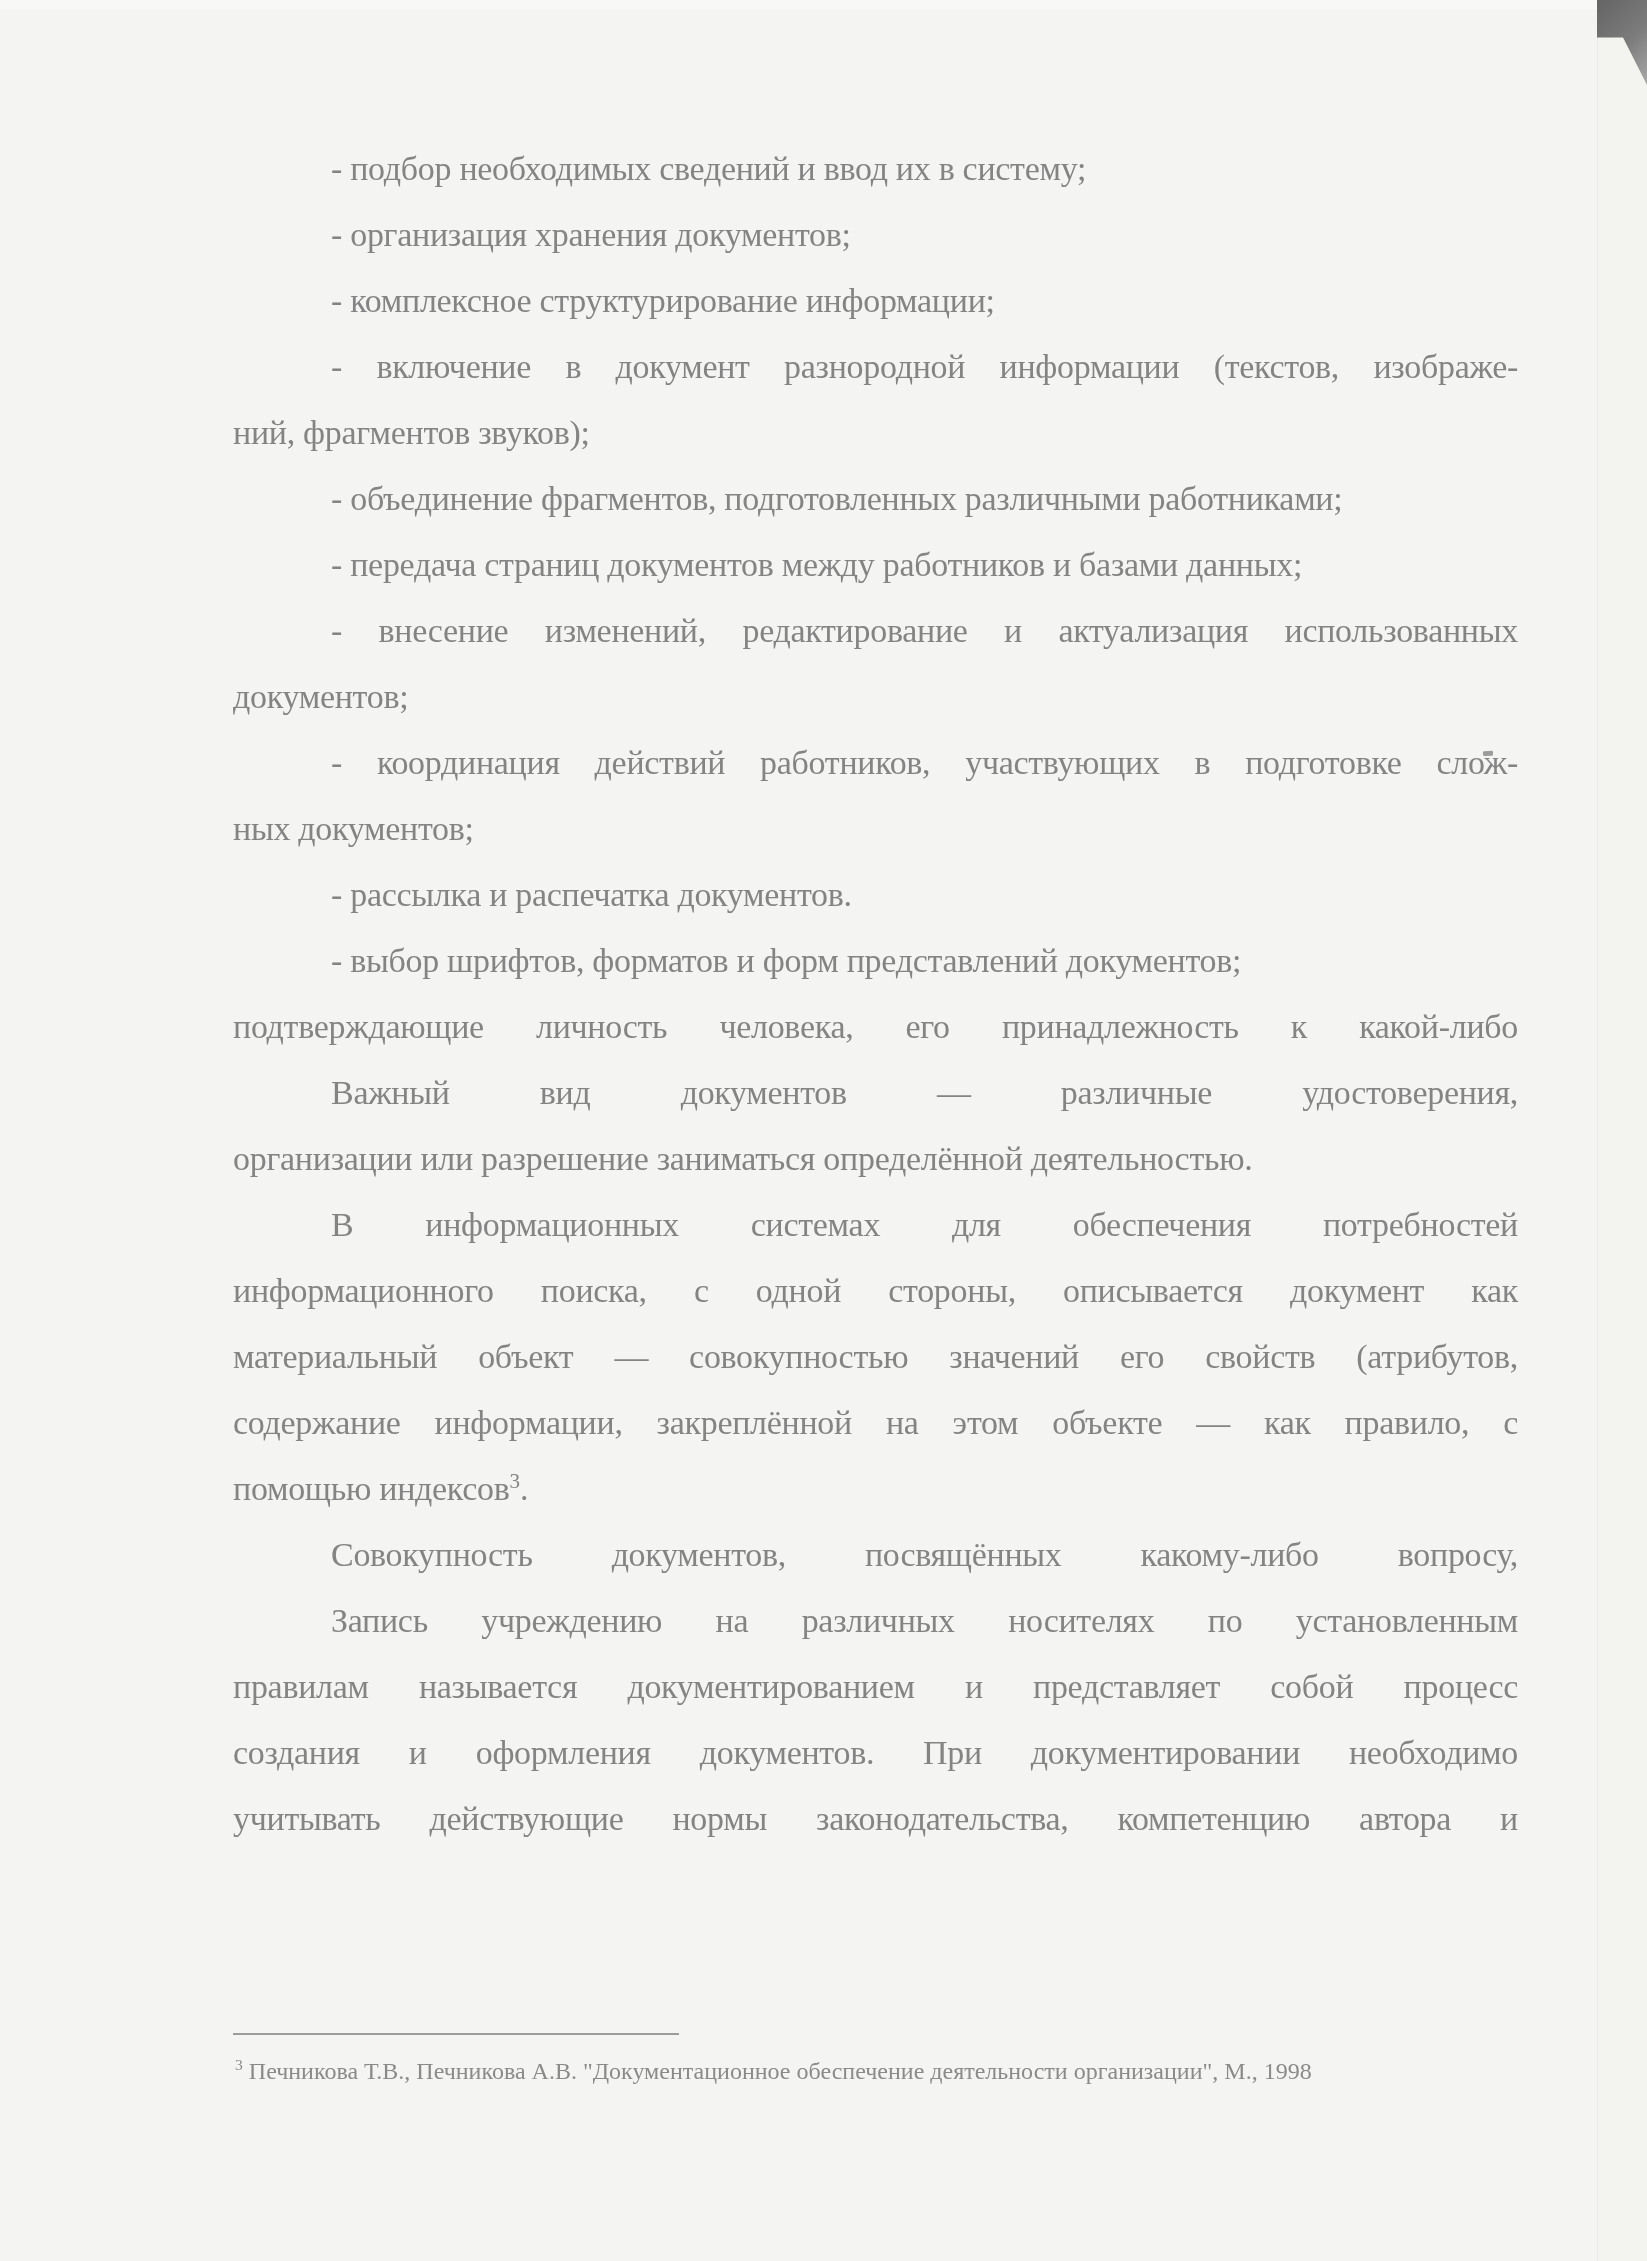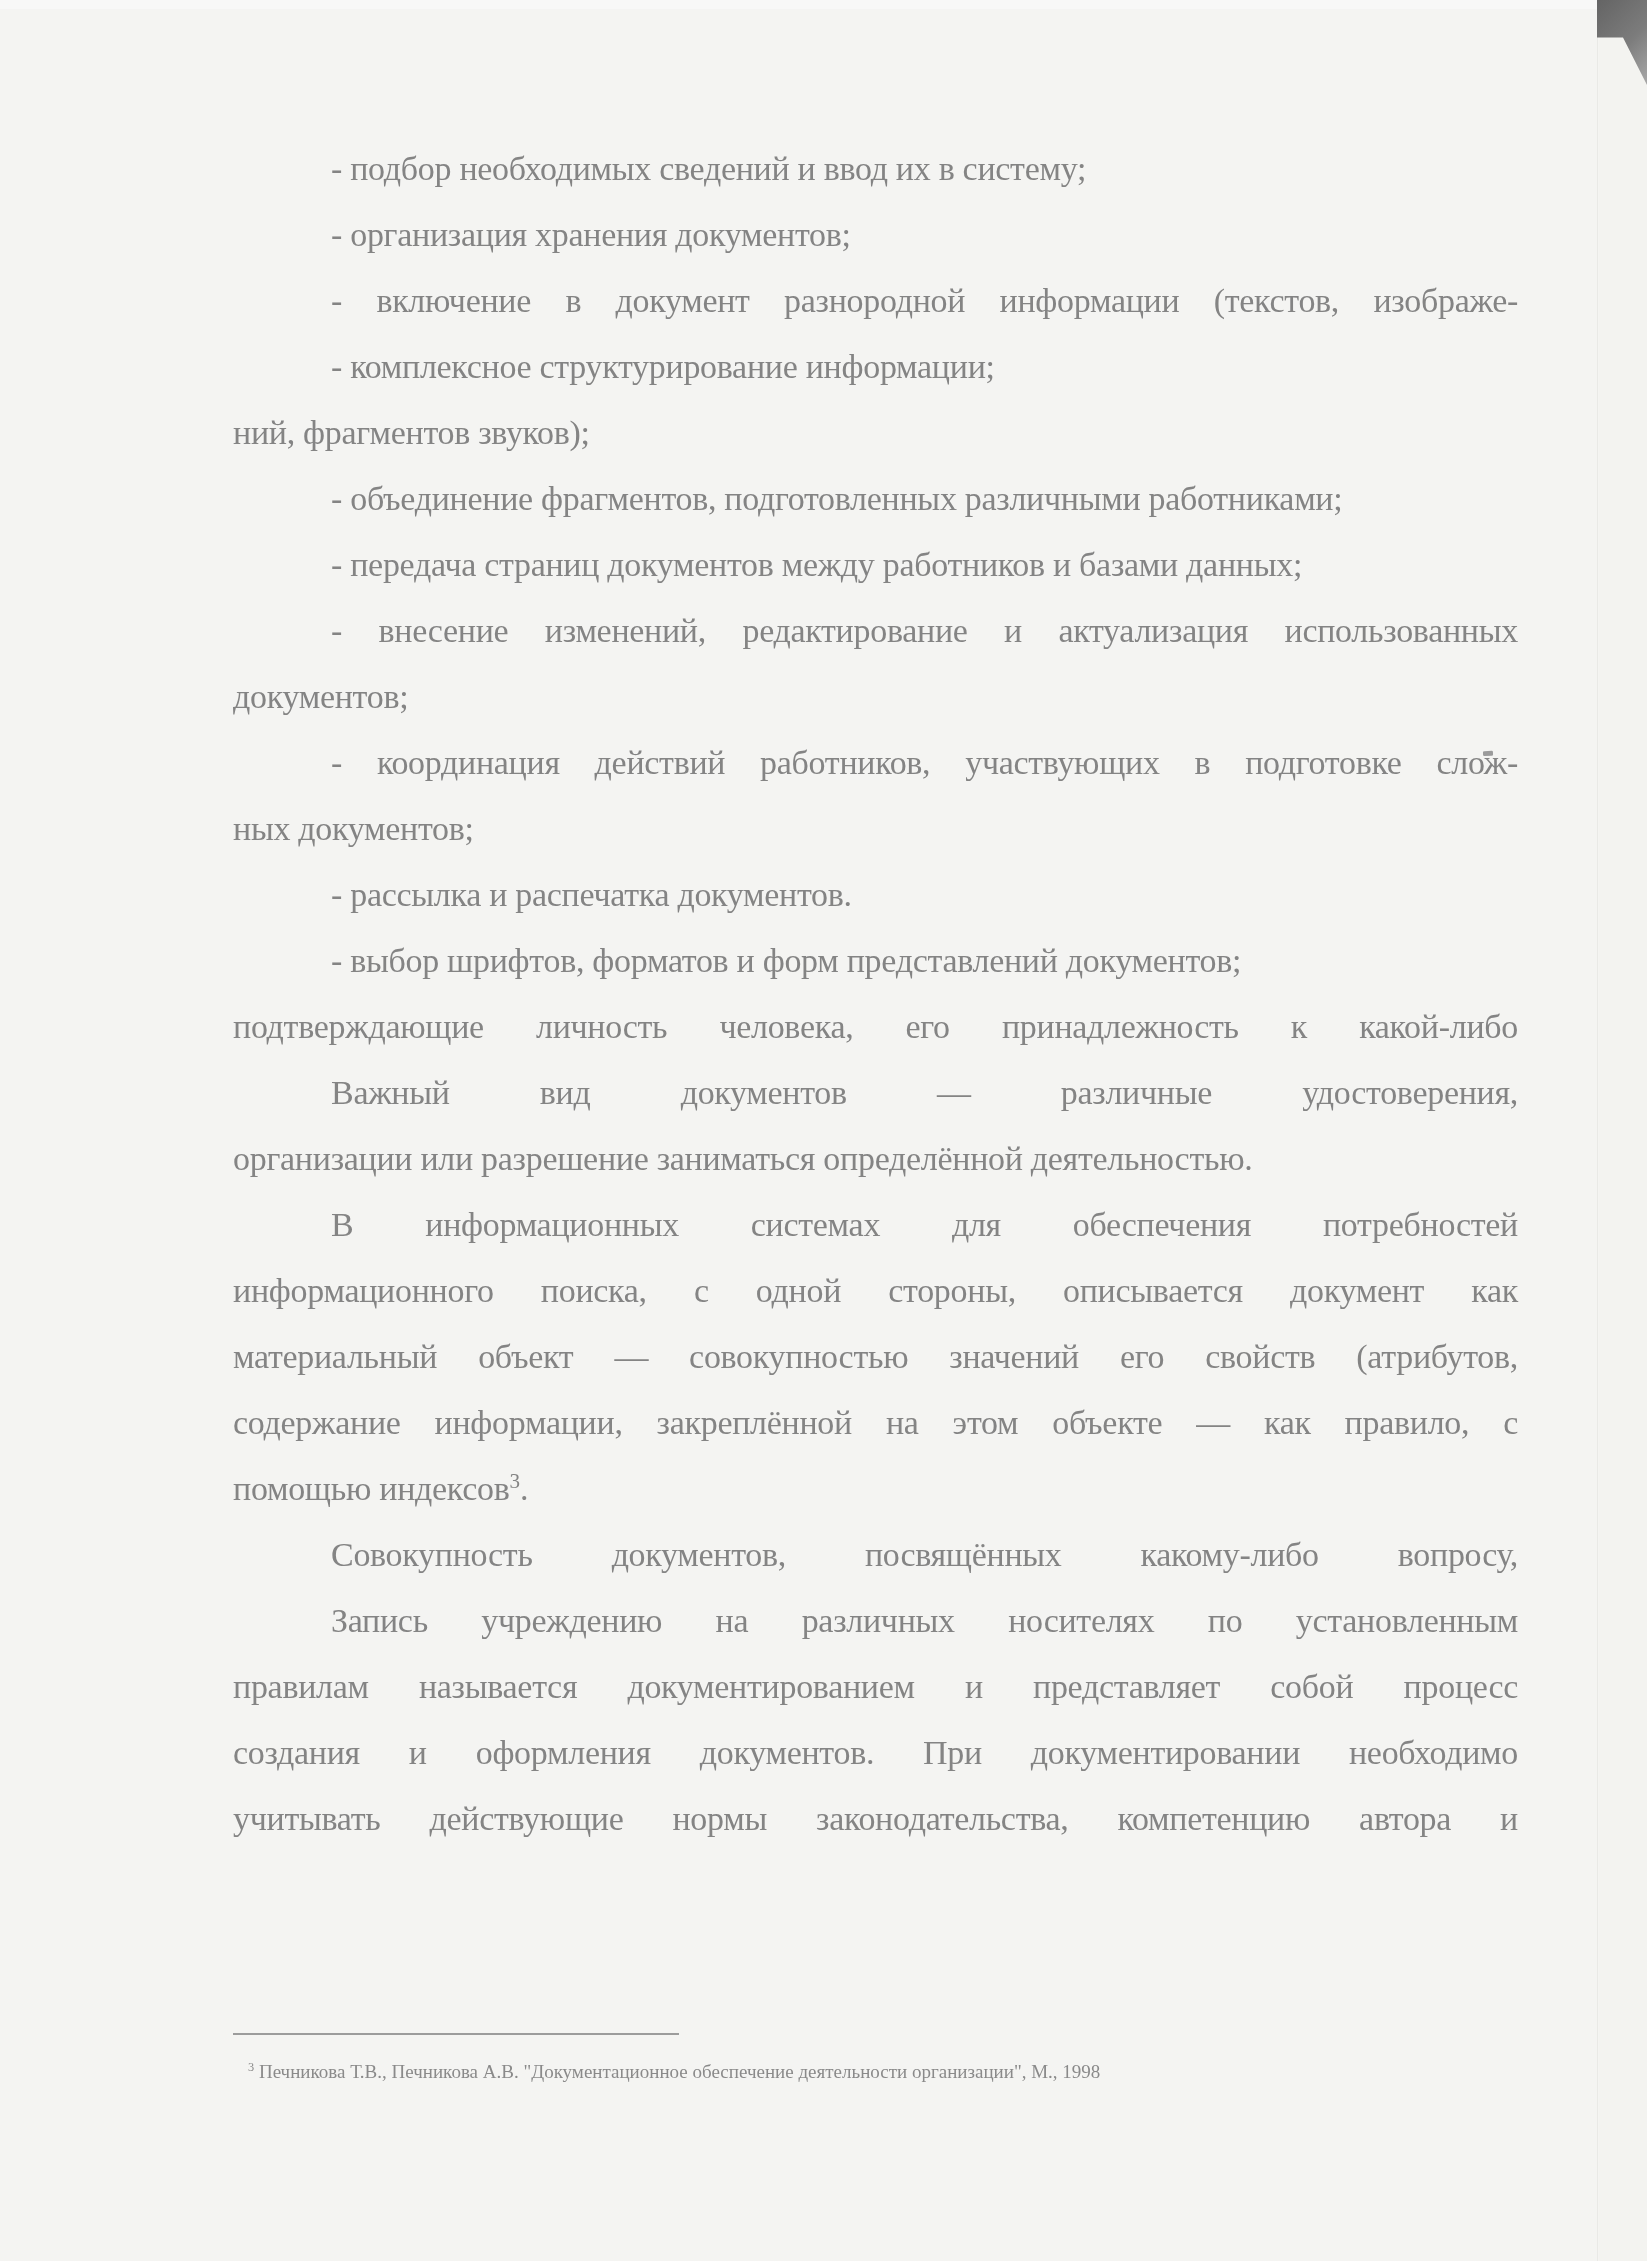--- a/index.html
+++ b/index.html
@@ -83,25 +83,25 @@
   .footnote-rule {
     position: absolute;
     left: 233px;
     top: 2033px;
     width: 446px;
     height: 0;
     border-top: 2.6px solid #9c9c9c;
   }
   .footnote {
     position: absolute;
-    left: 248px;
+    left: 235px;
     top: 2051px;
     width: 1227px;
     color: #8a8a8a;
-    font-size: 19px;
+    font-size: 24px;
     line-height: 41px;
     white-space: nowrap;
   }
   .footnote sup {
     font-size: 0.65em;
     line-height: 0;
     vertical-align: super;
   }
 </style>
 </head>
@@ -110,22 +110,22 @@
 <div class="page">
   <div class="scan-top-band"></div>
   <div class="right-strip"></div>
   <div class="page-edge-line"></div>
   <div class="corner-wedge"></div>
   <div class="smudge"></div>
 
   <div class="text-block">
       <div class="line indent"><span>- подбор необходимых сведений и ввод их в систему;</span></div>
       <div class="line indent"><span>- организация хранения документов;</span></div>
+      <div class="line indent"><span>- комплексное структурирование информации;</span></div>
       <div class="line indent justify"><span>- включение в документ разнородной информации (текстов, изображе-</span></div>
-      <div class="line indent"><span>- комплексное структурирование информации;</span></div>
       <div class="line"><span>ний, фрагментов звуков);</span></div>
       <div class="line indent"><span>- объединение фрагментов, подготовленных различными работниками;</span></div>
       <div class="line indent"><span>- передача страниц документов между работников и базами данных;</span></div>
       <div class="line indent justify"><span>- внесение изменений, редактирование и актуализация использованных</span></div>
       <div class="line"><span>документов;</span></div>
       <div class="line indent justify"><span>- координация действий работников, участвующих в подготовке слож-</span></div>
       <div class="line"><span>ных документов;</span></div>
       <div class="line indent"><span>- рассылка и распечатка документов.</span></div>
       <div class="line indent"><span>- выбор шрифтов, форматов и форм представлений документов;</span></div>
       <div class="line justify"><span>подтверждающие личность человека, его принадлежность к какой-либо</span></div>

